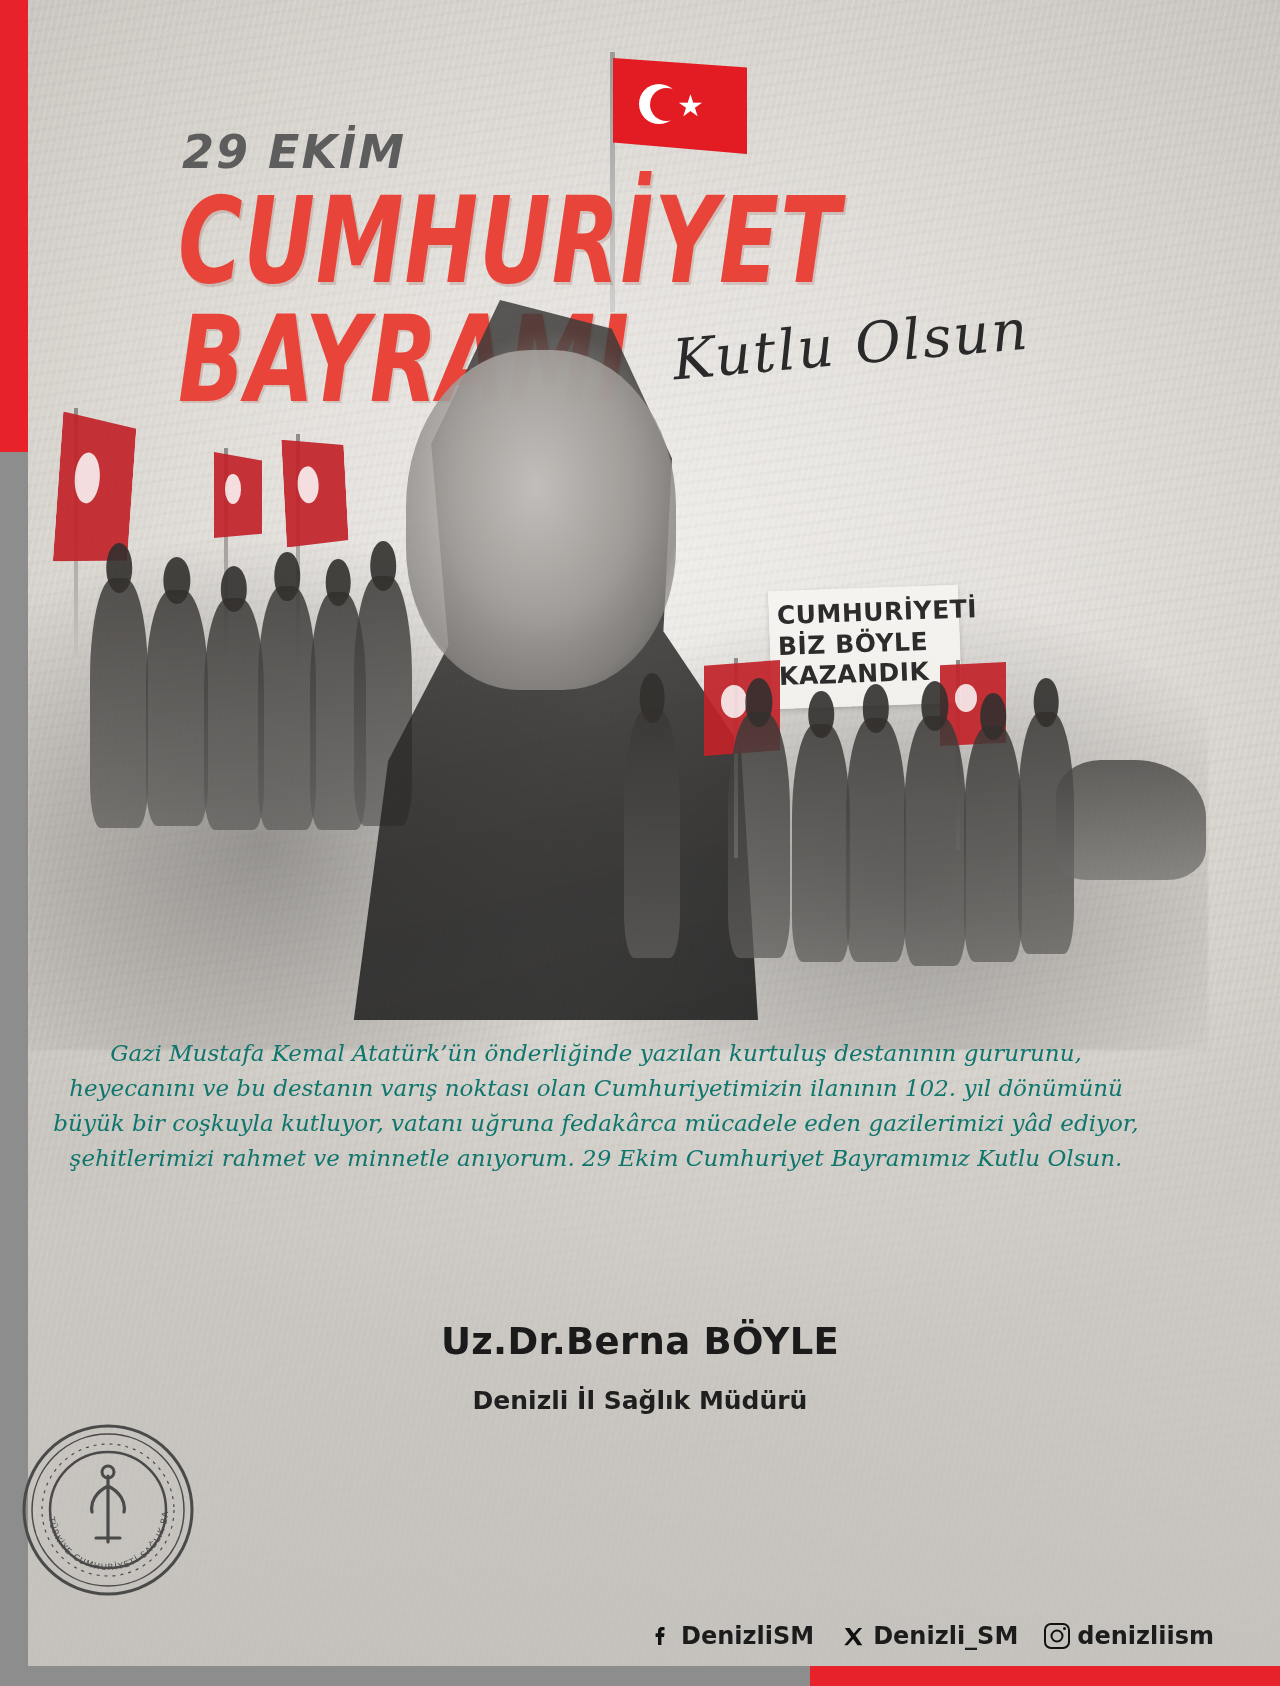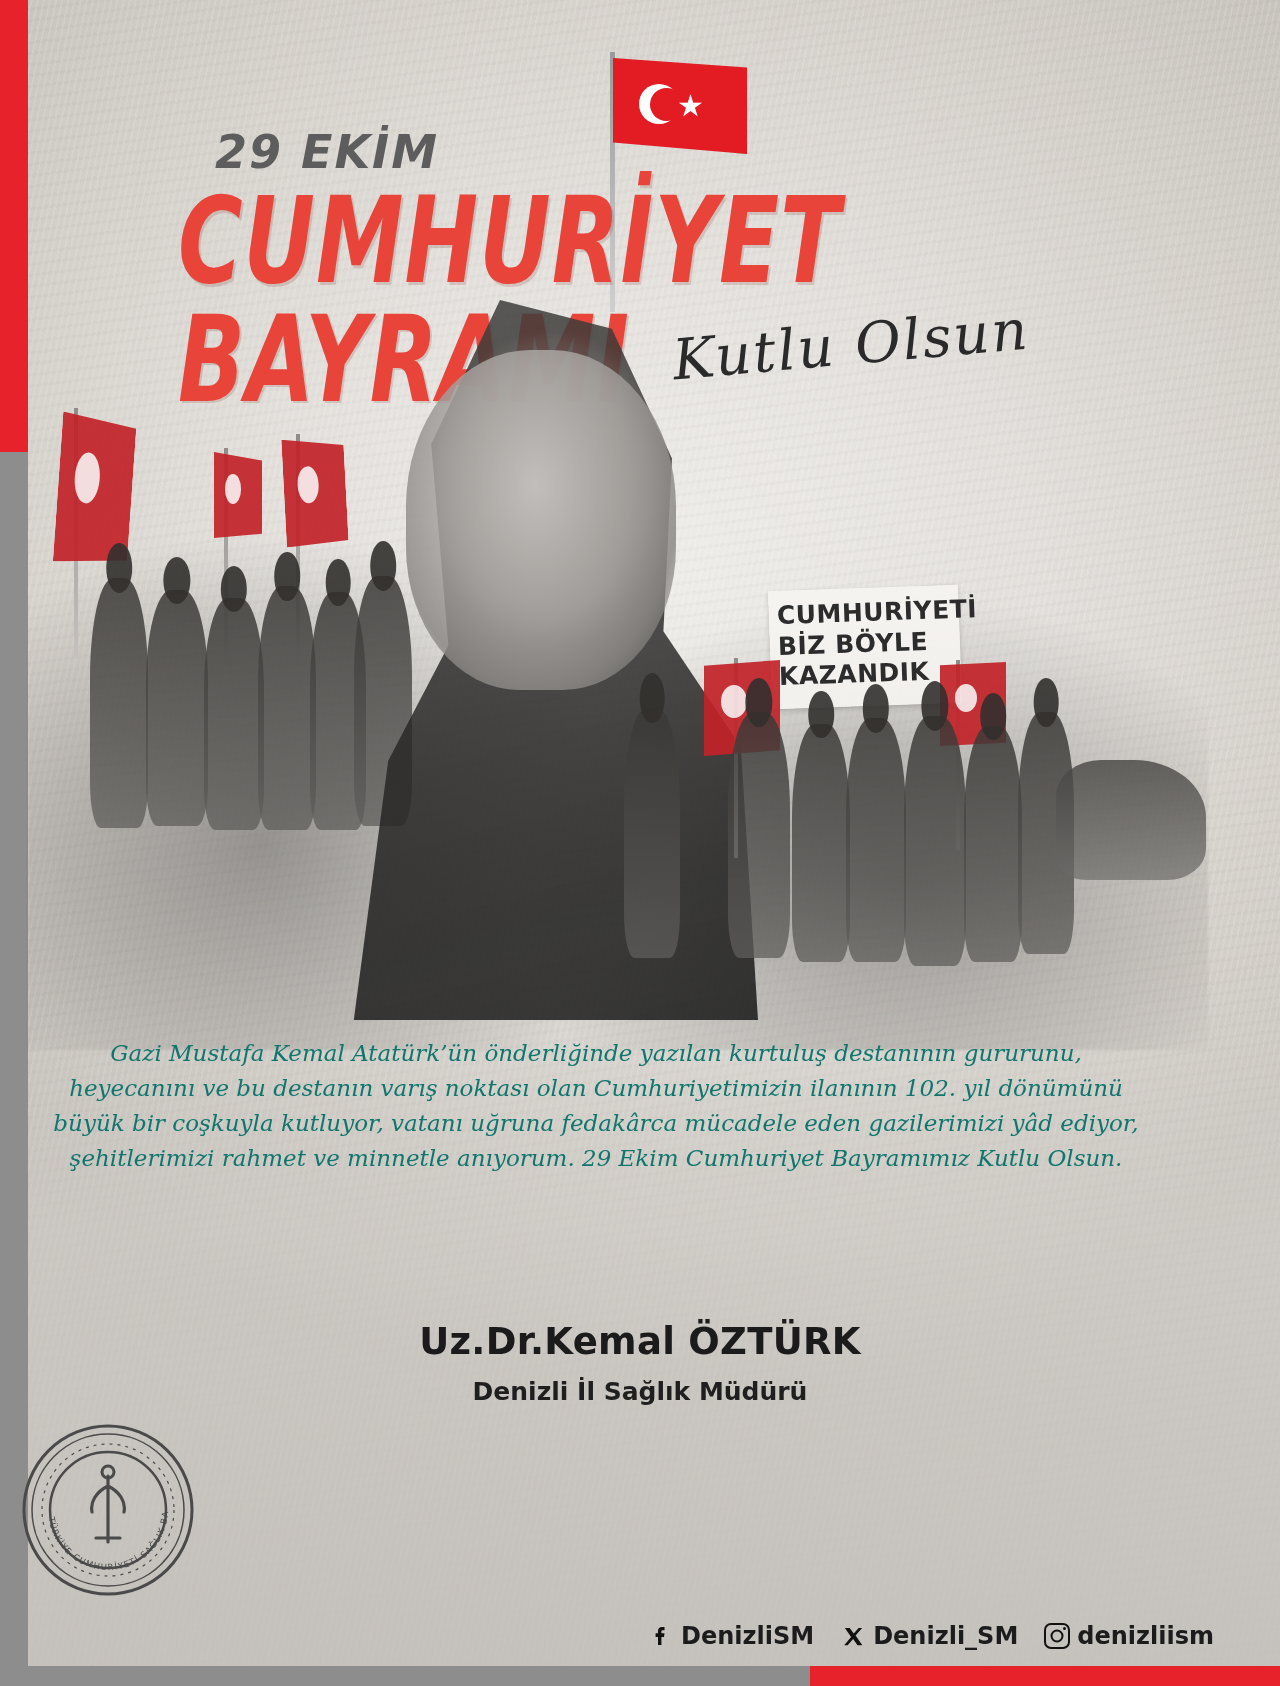--- a/index.html
+++ b/index.html
@@ -74,21 +74,20 @@
   
   .kicker {
     position: absolute;
     left: 182px; top: 125px;
     font-family: "DejaVu Sans", sans-serif;
     font-weight: 700;
     font-style: italic;
     font-size: 46px;
     letter-spacing: 2px;
     color: #5d5d5d;
-    margin-left: 33px;
   }
   .headline {
     position: absolute;
     left: 178px; top: 182px;
     font-family: "DejaVu Sans", sans-serif;
     font-weight: 700;
     font-style: italic;
     font-size: 88px;
     line-height: 1;
     letter-spacing: 1px;
@@ -259,21 +258,21 @@
     font-weight: 700;
     font-size: 37px;
     color: #1b1b1b;
     letter-spacing: .3px;
   }
   .sig-title {
     font-family: "DejaVu Sans", sans-serif;
     font-weight: 700;
     font-size: 25px;
     color: #1f1f1f;
-    margin-top: 14px;
+    margin-top: 23px;
   }
 
   
   .emblem {
     position: absolute;
     left: 18px; top: 1420px;
     width: 180px; height: 180px;
   }
   .emblem svg { display: block; }
 
@@ -399,21 +398,21 @@
     <div class="figure" style="left:818px; top:358px; width:60px; height:244px;"></div>
     <div class="figure" style="left:876px; top:356px; width:62px; height:250px;"></div>
     <div class="figure" style="left:936px; top:366px; width:58px; height:236px;"></div>
     <div class="figure" style="left:990px; top:352px; width:56px; height:242px;"></div>
     <div class="ox"></div>
   </div>
 
   <div class="message">Gazi Mustafa Kemal Atatürk’ün önderliğinde yazılan kurtuluş destanının gururunu, heyecanını ve bu destanın varış noktası olan Cumhuriyetimizin ilanının 102. yıl dönümünü büyük bir coşkuyla kutluyor, vatanı uğruna fedakârca mücadele eden gazilerimizi yâd ediyor, şehitlerimizi rahmet ve minnetle anıyorum. 29 Ekim Cumhuriyet Bayramımız Kutlu Olsun.</div>
 
   <div class="signature">
-    <div class="sig-name">Uz.Dr.Kemal ÖZTÜRK</div>
+    <div class="sig-name">Uz.Dr.Berna BÖYLE</div>
     <div class="sig-title">Denizli İl Sağlık Müdürü</div>
   </div>
 
   <div class="emblem">
     <svg viewBox="0 0 180 180" width="180" height="180" aria-hidden="true">
       <circle cx="90" cy="90" r="84" fill="none" stroke="#4a4a4a" stroke-width="3"></circle>
       <circle cx="90" cy="90" r="76" fill="none" stroke="#4a4a4a" stroke-width="1.5"></circle>
       <circle cx="90" cy="90" r="58" fill="none" stroke="#4a4a4a" stroke-width="2.5"></circle>
       <g stroke="#4a4a4a" stroke-width="1.2" fill="none">
         <circle cx="90" cy="90" r="66" stroke-dasharray="3 5"></circle>

